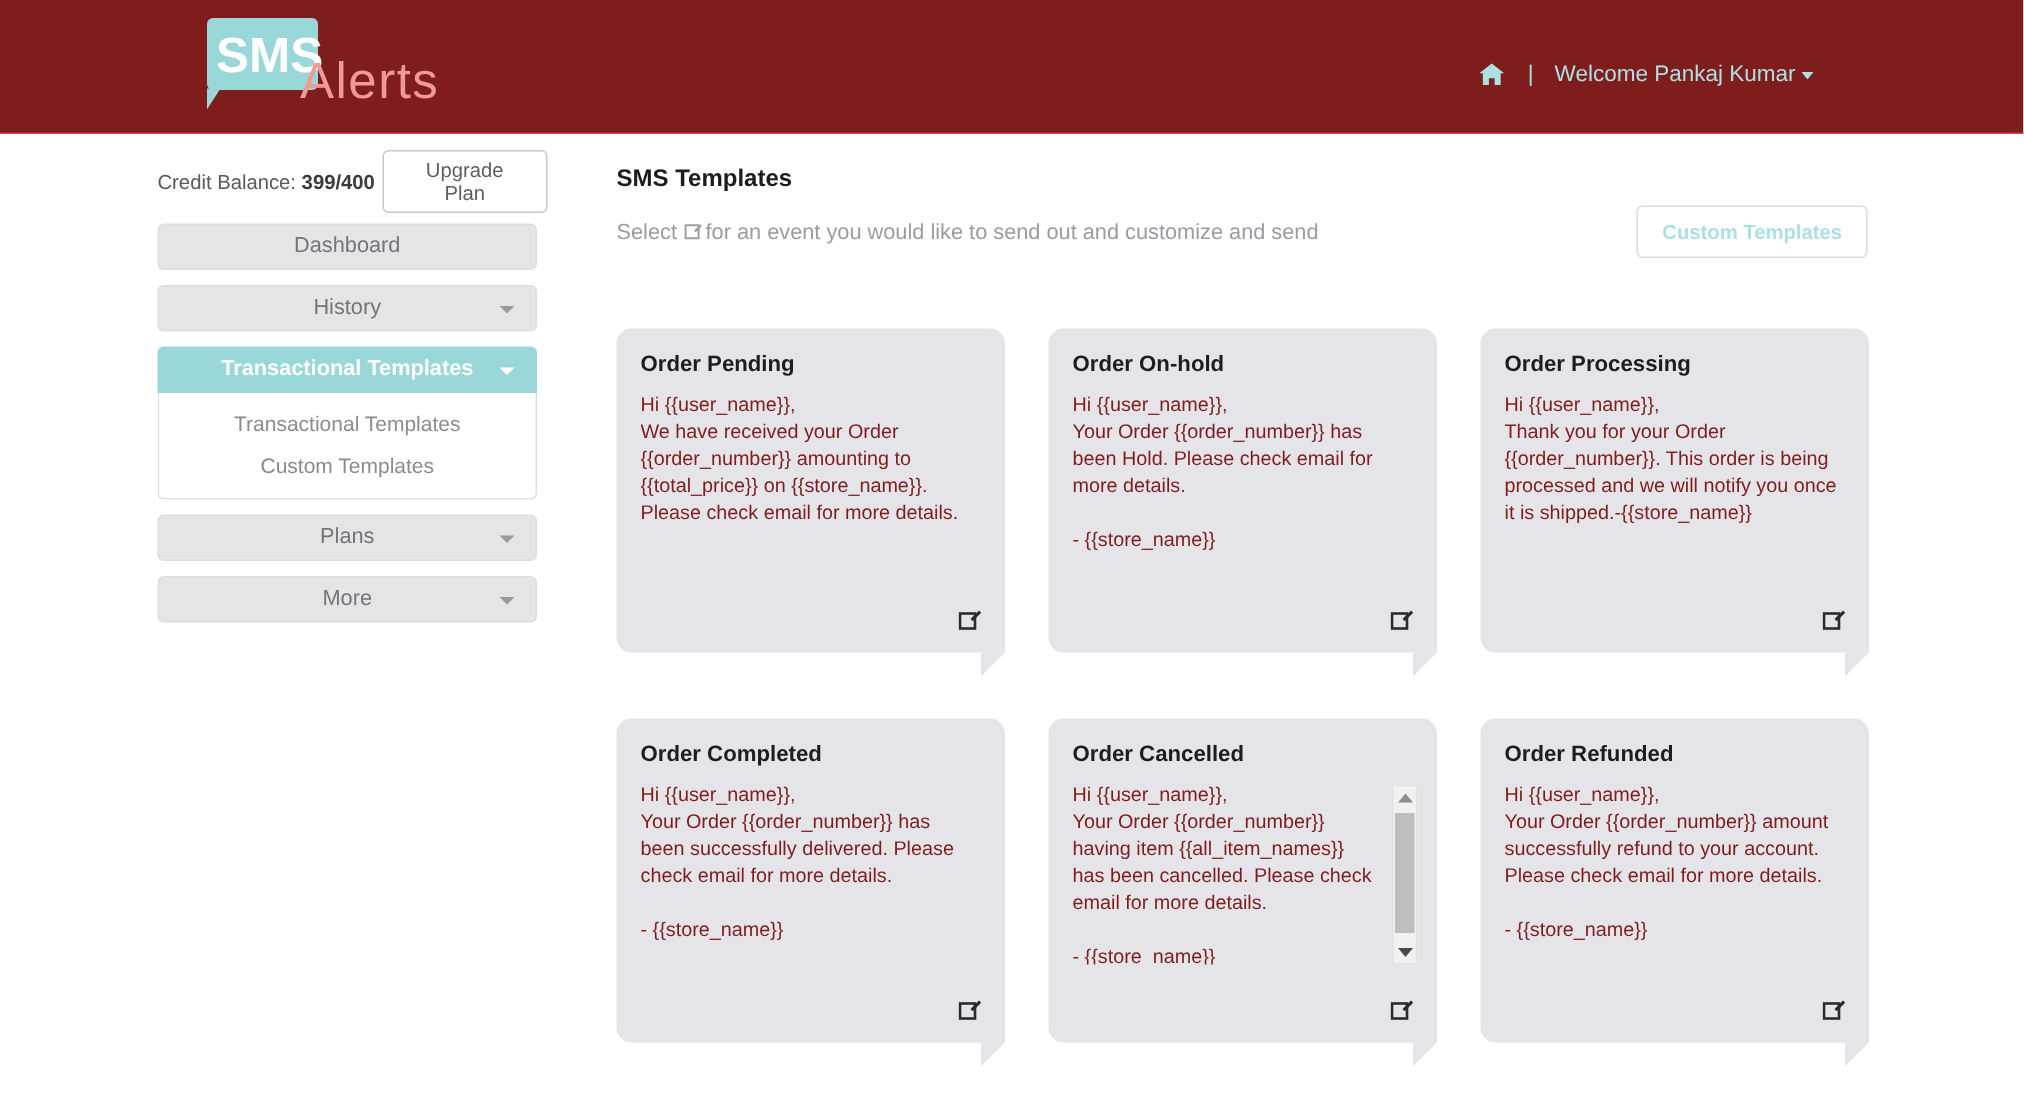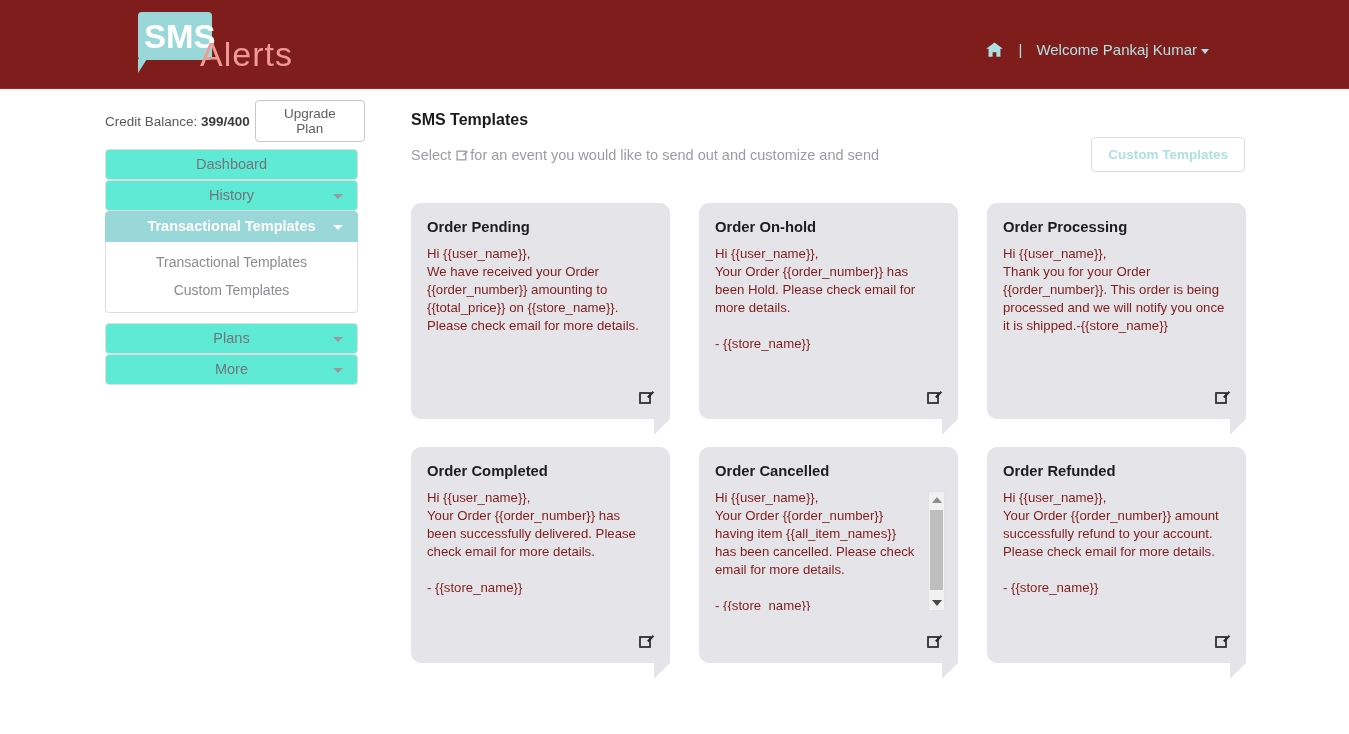--- a/index.html
+++ b/index.html
@@ -115,23 +115,24 @@
   }
   .nav-btn {
     position: relative;
     display: block;
     width: 253px;
     height: 31px;
     line-height: 29px;
     text-align: center;
     font-size: 14.5px;
     color: #74747c;
-    background: #5eead4;
+    background: #e5e5e5;
     border: 1px solid #dedede;
     border-radius: 4px;
+    margin-bottom: 10px;
     cursor: pointer;
     user-select: none;
   }
   .nav-btn.active {
     background: #9ad7d8;
     border-color: #9ad7d8;
     color: #ffffff;
     font-weight: bold;
     border-bottom-left-radius: 0;
     border-bottom-right-radius: 0;
@@ -211,20 +212,21 @@
     flex-wrap: wrap;
     gap: 28px 29px;
   }
   .card {
     position: relative;
     width: 259px;
     height: 216px;
     background: #e4e4e9;
     border-radius: 10px 10px 0 10px;
     padding: 16px 16px 0 16px;
+    margin-top: 16px;
   }
   .card-tail {
     position: absolute;
     right: 0; bottom: -16px;
     width: 0; height: 0;
     border-left: 16px solid #e4e4e9;
     border-bottom: 16px solid transparent;
   }
   .card-title {
     font-size: 14.8px;

